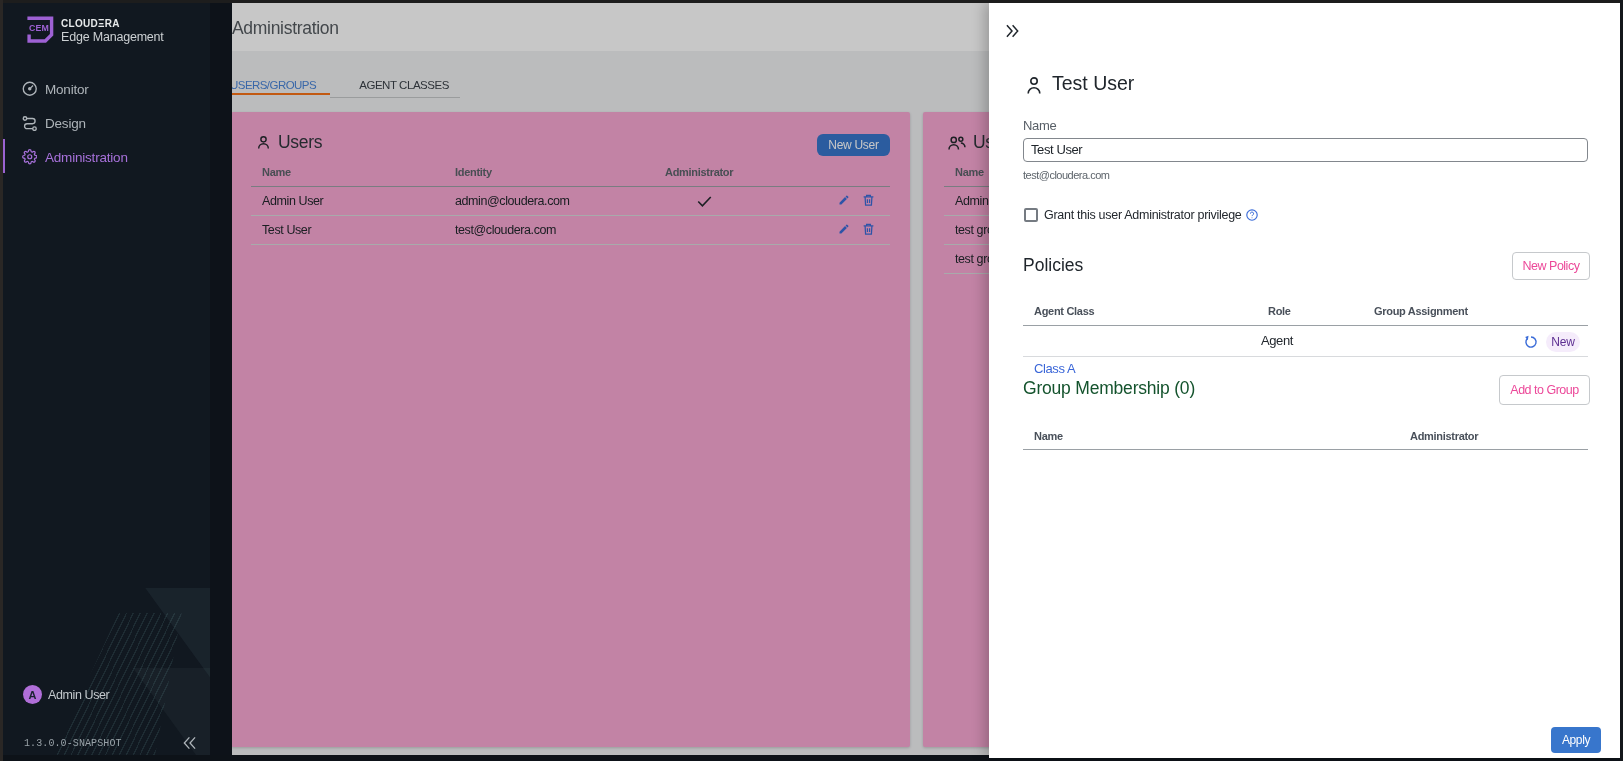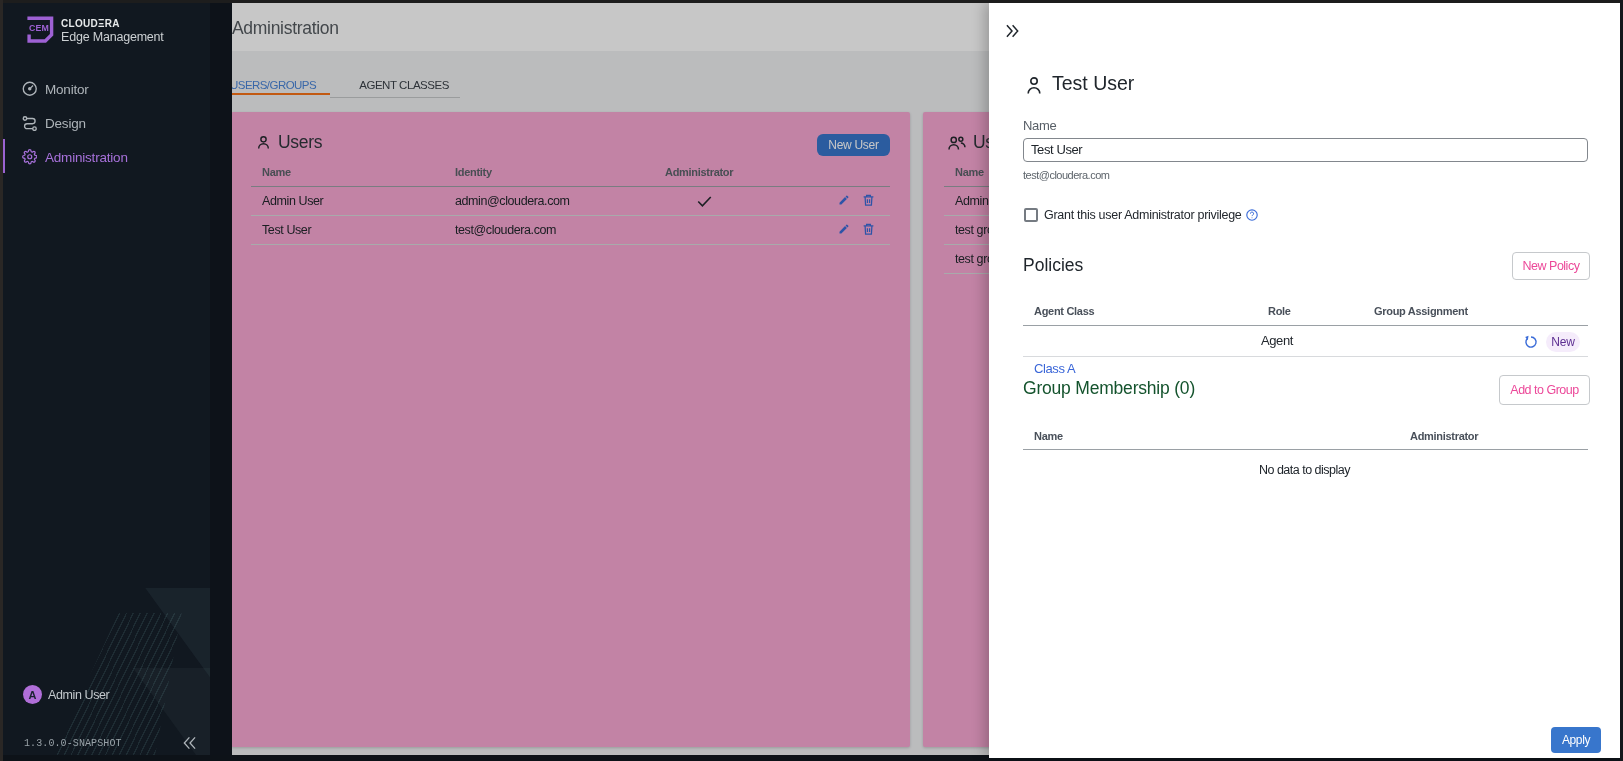--- a/index.html
+++ b/index.html
@@ -210,20 +210,19 @@
       <path d="M6.2 5.5 A8.7 8.7 0 1 0 12 3.3"></path>
       <path d="M7.8 1.2 L2.0 3.6 L6.5 8.9 Z" fill="#3b6cd8" stroke="none"></path>
     </svg>
     <div id="d-chip">New</div>
     <div class="abs" style="left:34px;top:353px;width:565px;height:1px;background:#d8dadd;"></div>
     <div id="d-groupm" class="abs">Group Membership (0)</div>
     <div id="btn-addgroup" class="obtn">Add to Group</div>
     <div class="dhead" style="left:45px;top:427px;">Name</div>
     <div class="dhead" style="left:421px;top:427px;">Administrator</div>
     <div class="abs" style="left:34px;top:446px;width:565px;height:1px;background:#9aa0a5;"></div>
-    <div id="d-nodata" class="abs">No data to display</div>
     <div id="btn-apply" class="abs">Apply</div>
   </div>
 
   <div id="frame-top" class="abs"></div>
   <div id="frame-left" class="abs"></div>
   <div id="frame-right" class="abs"></div>
   <div id="frame-bottom" class="abs"></div>
 
 </body></html>

